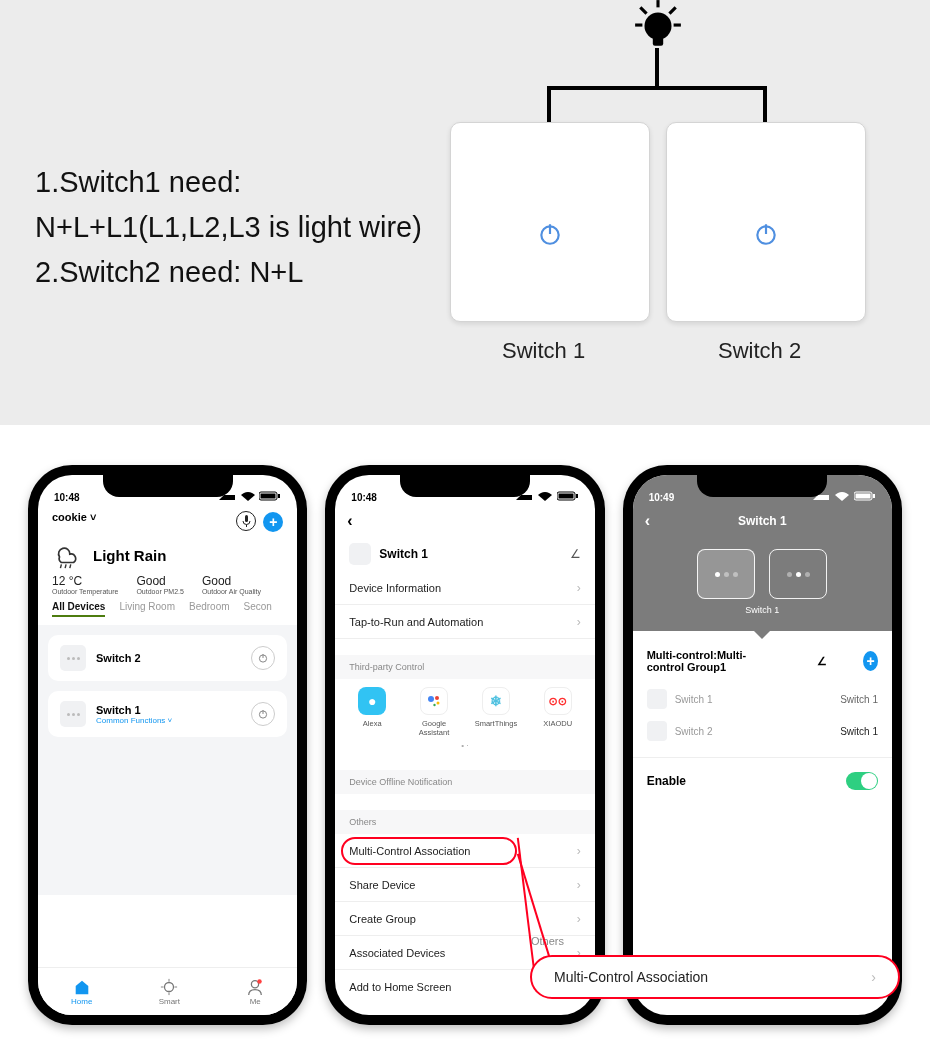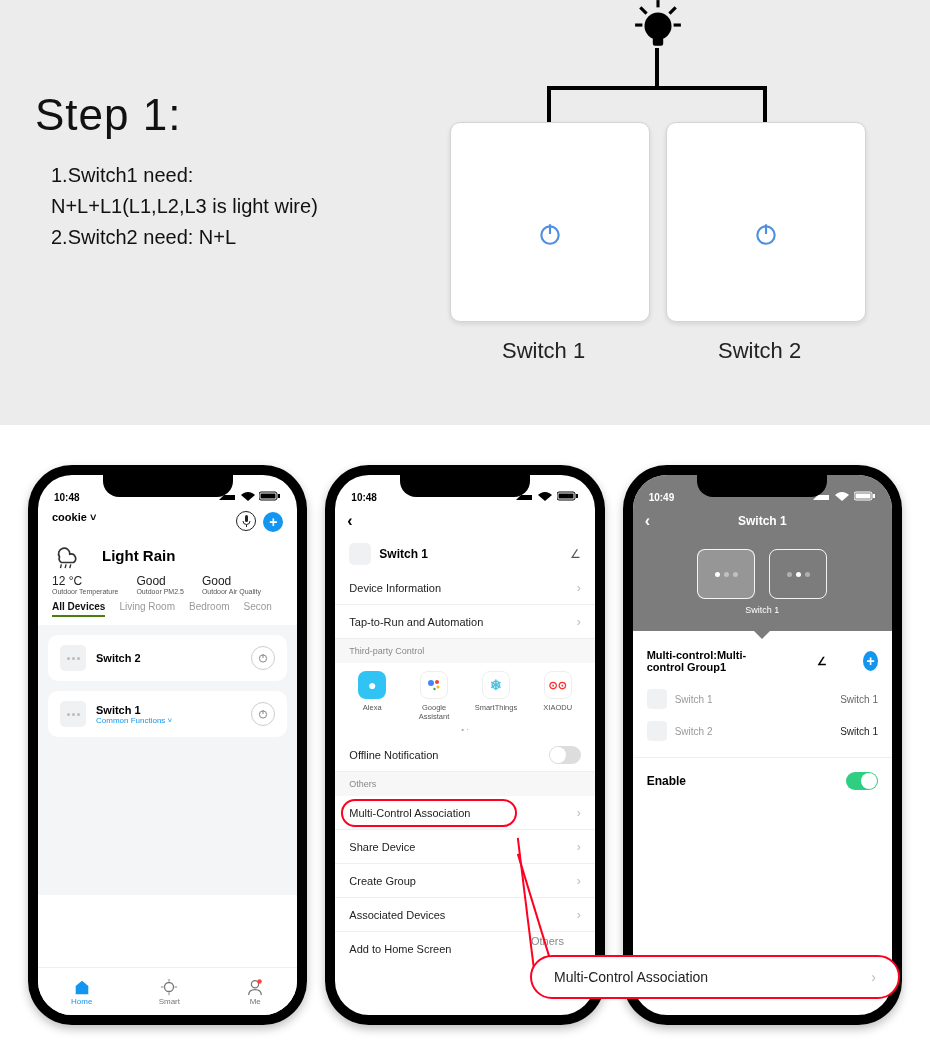--- a/index.html
+++ b/index.html
@@ -1,21 +1,21 @@
 <!DOCTYPE html>
 <html><head>
 <meta charset="utf-8">
 <style>
   * { box-sizing: border-box; margin: 0; padding: 0; }
   body { font-family: -apple-system, "Helvetica Neue", Arial, sans-serif; background: #fff; width: 930px; }
   
   
   .top-panel { background: #ececec; height: 425px; position: relative; }
   .step-title { position: absolute; left: 35px; top: 90px; font-size: 44px; font-weight: 300; letter-spacing: 1px; color: #111; }
-  .instr { position: absolute; left: 35px; top: 160px; font-size: 20px; color: #111; line-height: 1.55; font-weight: 300; margin-left: 16px; }
+  .instr { position: absolute; left: 35px; top: 160px; font-size: 29px; color: #111; line-height: 1.55; font-weight: 300; }
   
   .bulb { position: absolute; left: 632px; top: -2px; width: 52px; height: 52px; }
   .wire-v0 { position: absolute; left: 655px; top: 48px; width: 4px; height: 40px; background: #000; }
   .wire-h  { position: absolute; left: 547px; top: 86px; width: 220px; height: 4px; background: #000; }
   .wire-v1 { position: absolute; left: 547px; top: 86px; width: 4px; height: 36px; background: #000; }
   .wire-v2 { position: absolute; left: 763px; top: 86px; width: 4px; height: 36px; background: #000; }
   
   .switch-panel { position: absolute; width: 200px; height: 200px; background: #fff; border: 1px solid #d4d4d4; border-radius: 10px; box-shadow: 0 2px 5px rgba(0,0,0,.1); }
   .switch-panel.s1 { left: 450px; top: 122px; }
   .switch-panel.s2 { left: 666px; top: 122px; }
@@ -41,21 +41,21 @@
   .navbar .back, .navbar .right { width: 30px; font-size: 16px; font-weight: 600; }
   .navbar .right { text-align: right; }
   
   
   .p1-top { padding: 6px 14px 0; }
   .cookie-row { display:flex; justify-content:space-between; font-size:11px; font-weight:600;}
   .cookie-row .icons span{ display:inline-flex; width:20px; height:20px; border-radius:50%; align-items:center; justify-content:center; margin-left:4px;}
   .mic-ico{border:1.4px solid #222;}
   .plus-ico{background:#1296f0;color:#fff;font-size:14px;font-weight:700;}
   
-  .weather{display:flex;align-items:center;gap:20px;padding:8px 14px 4px;}
+  .weather{display:flex;align-items:center;gap:11px;padding:8px 14px 4px;}
   .weather svg{width:30px;height:30px;}
   .weather-title{font-size:15px;font-weight:600;}
   .wstats{display:flex;gap:18px;padding:0 14px 6px;}
   .wstat{font-size:7px;color:#555;}
   .wstat b{display:block;font-size:12px;color:#222;font-weight:500;}
   
   .tabs{display:flex;gap:14px;padding:0 14px 8px;font-size:10px;color:#999;}
   .tabs .active{color:#111;font-weight:600;border-bottom:2px solid #4d7c0f;padding-bottom:3px;}
   
   .dev-list{background:#f4f5f7;padding:10px 10px;height:270px;}
@@ -73,21 +73,21 @@
   .tabbar .tb svg{width:18px;height:18px;margin-bottom:1px;}
   
   
   .p2-head{display:flex;align-items:center;gap:8px;padding:6px 14px;}
   .p2-head .thumb{width:22px;height:22px;border-radius:5px;background:#f0f1f3;}
   .p2-head .t{font-size:12px;font-weight:600;}
   .p2-head .pen{margin-left:auto;font-size:12px;color:#555;}
   
   .setrow{height:34px;border-bottom:1px solid #eee;display:flex;align-items:center;padding:0 14px;font-size:11px;color:#222;position:relative;}
   .setrow .chev{margin-left:auto;color:#bbb;font-size:12px;}
-  .sethdr{height:24px;display:flex;align-items:center;padding:0 14px;font-size:9px;color:#888;background:#f7f7f8;}
+  .sethdr{height:24px;display:flex;align-items:center;padding:0 14px;font-size:9px;color:#888;background:#f7f7f8;margin-top:16px;}
   
   .tpc-row{display:flex;justify-content:space-around;padding:8px 6px 4px;text-align:center;}
   .tpc-item{font-size:7.5px;color:#555;width:52px;}
   .tpc-item .ico{width:28px;height:28px;border-radius:8px;margin:0 auto 4px;display:flex;align-items:center;justify-content:center;font-size:14px;font-weight:700;}
   .dots{text-align:center;font-size:8px;color:#aaa;padding-bottom:4px;}
   
   .toggle{margin-left:auto;width:32px;height:18px;border-radius:10px;background:#ddd;position:relative;}
   .toggle::after{content:"";position:absolute;left:1px;top:1px;width:16px;height:16px;background:#fff;border-radius:50%;}
   .toggle.on{background:#2ecf81;}
   .toggle.on::after{left:auto;right:1px;}
@@ -116,21 +116,20 @@
   
   .callout{position:absolute;left:530px;top:530px;width:370px;height:44px;background:#fff;border:2.5px solid #ff0020;border-radius:22px;display:flex;align-items:center;padding:0 22px;font-size:14px;color:#222;z-index:20;}
   .callout .chev{margin-left:auto;color:#bbb;}
   
   .cline{position:absolute;background:#ff0020;height:1.6px;transform-origin:left center;z-index:19;}
 </style>
 </head>
 <body>
 
 <div class="top-panel">
-  <div class="step-title">Step 1:</div>
   <div class="instr">
     <div>1.Switch1 need:</div>
     <div>N+L+L1(L1,L2,L3 is light wire)</div>
     <div>2.Switch2 need: N+L</div>
   </div>
 
   <svg class="bulb" viewBox="0 0 50 50">
     <line x1="25" y1="2" x2="25" y2="9" stroke="#000" stroke-width="3"></line>
     <line x1="8" y1="9" x2="14" y2="15" stroke="#000" stroke-width="3"></line>
     <line x1="42" y1="9" x2="36" y2="15" stroke="#000" stroke-width="3"></line>
@@ -347,24 +346,21 @@
             <div class="ico" style="background:#fff;border:1px solid #eee;color:#4fc1e0">❄</div>
             <div>SmartThings</div>
           </div>
         <div class="tpc-item">
             <div class="ico" style="background:#fff;border:1px solid #eee;color:#ff3030;font-size:11px">⊙⊙</div>
             <div>XIAODU</div>
           </div>
       </div>
       <div class="dots">• ·</div>
 
-      <div class="setrow">
-          <span>Offline Notification</span>
-          <span class="toggle"></span>
-        </div>
+      <div class="sethdr">Device Offline Notification</div>
 
       <div class="sethdr">Others</div>
       <div class="setrow" style="position:relative;">
           <span>Multi-Control Association</span>
           <span class="chev">›</span>
         <span class="red-ring" style="left:6px;top:3px;width:176px;height:28px;"></span>
       </div>
       <div class="setrow">
           <span>Share Device</span>
           <span class="chev">›</span>

